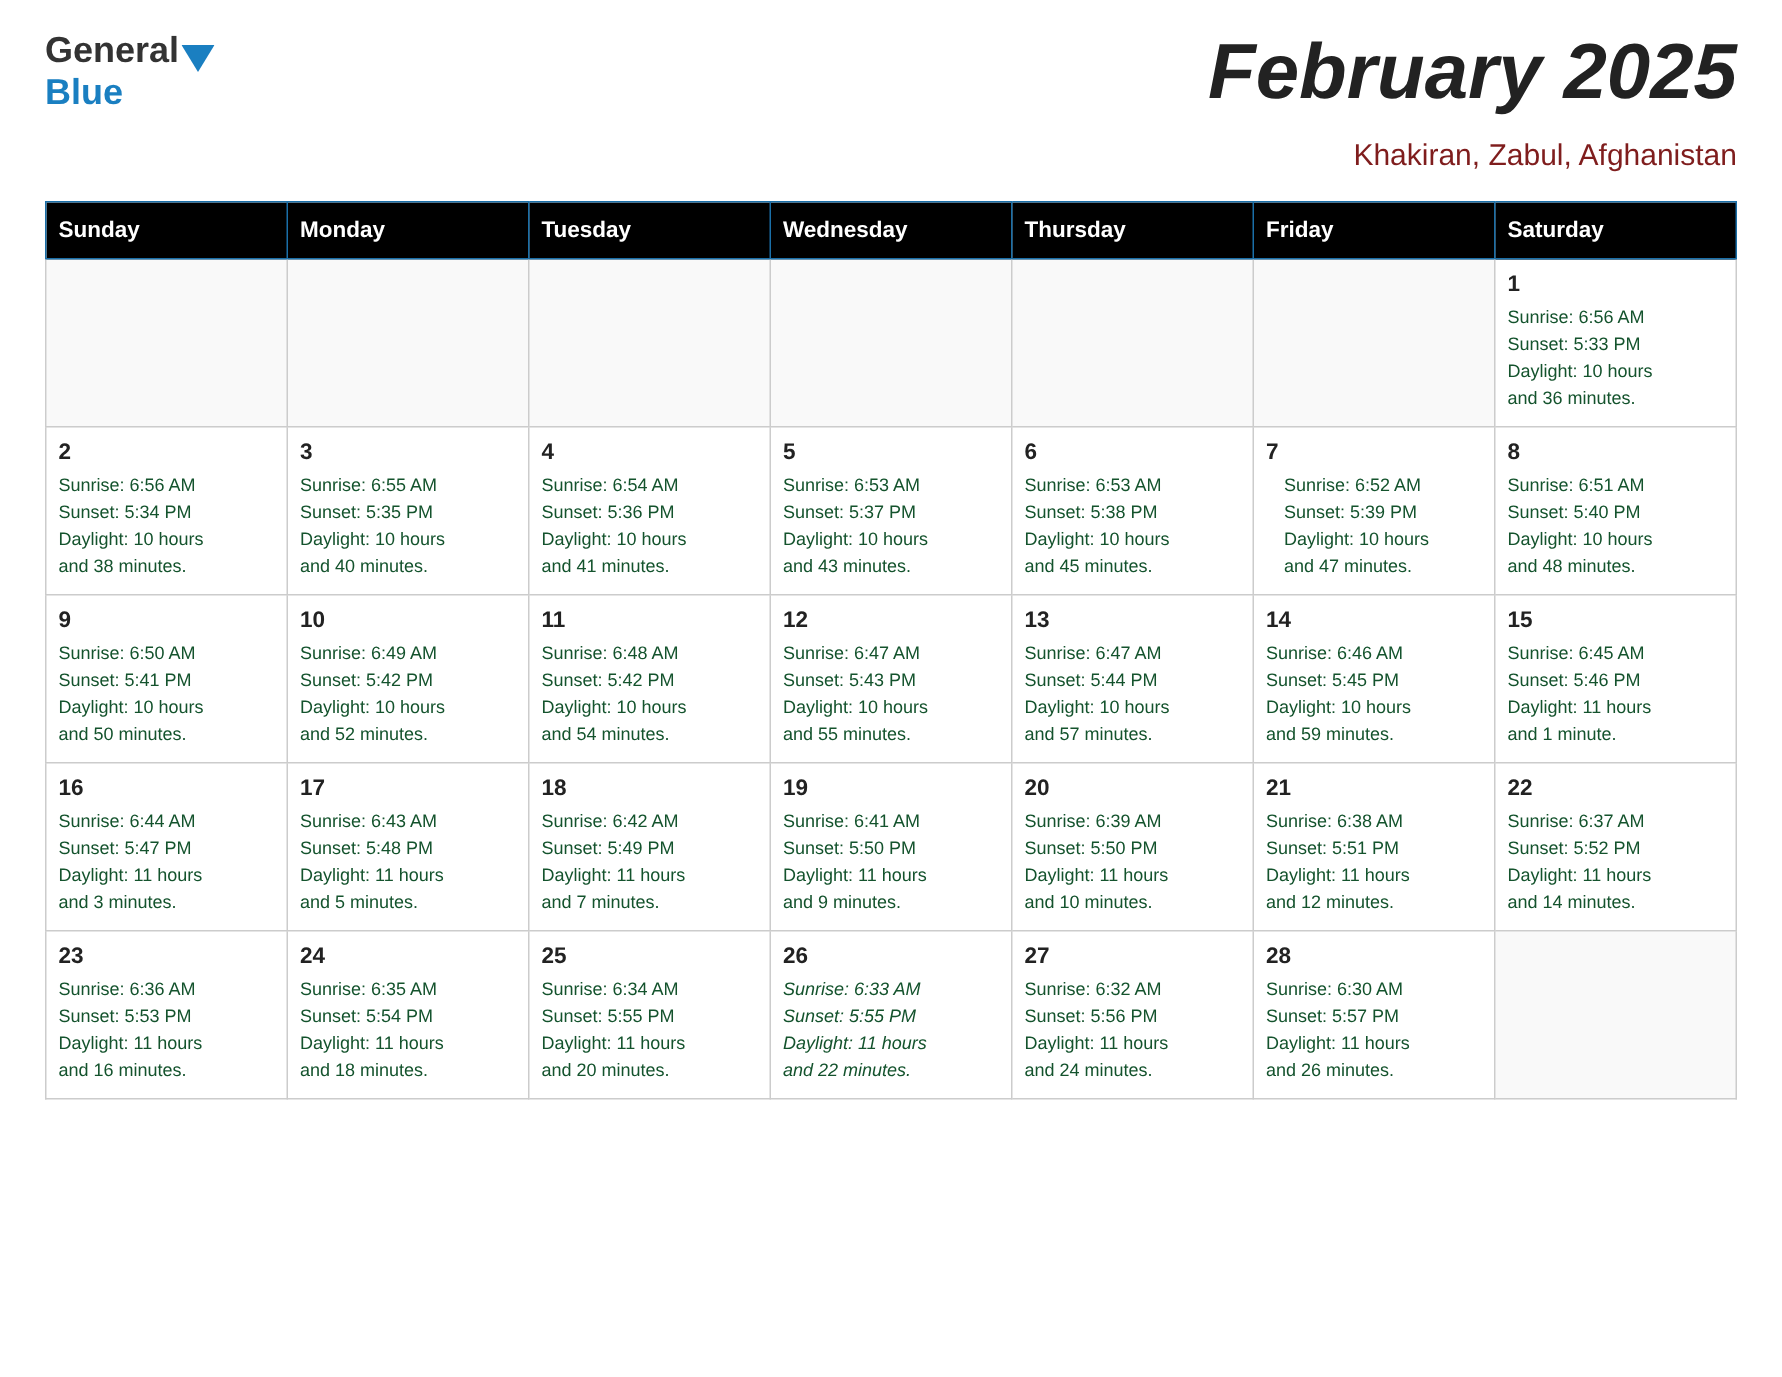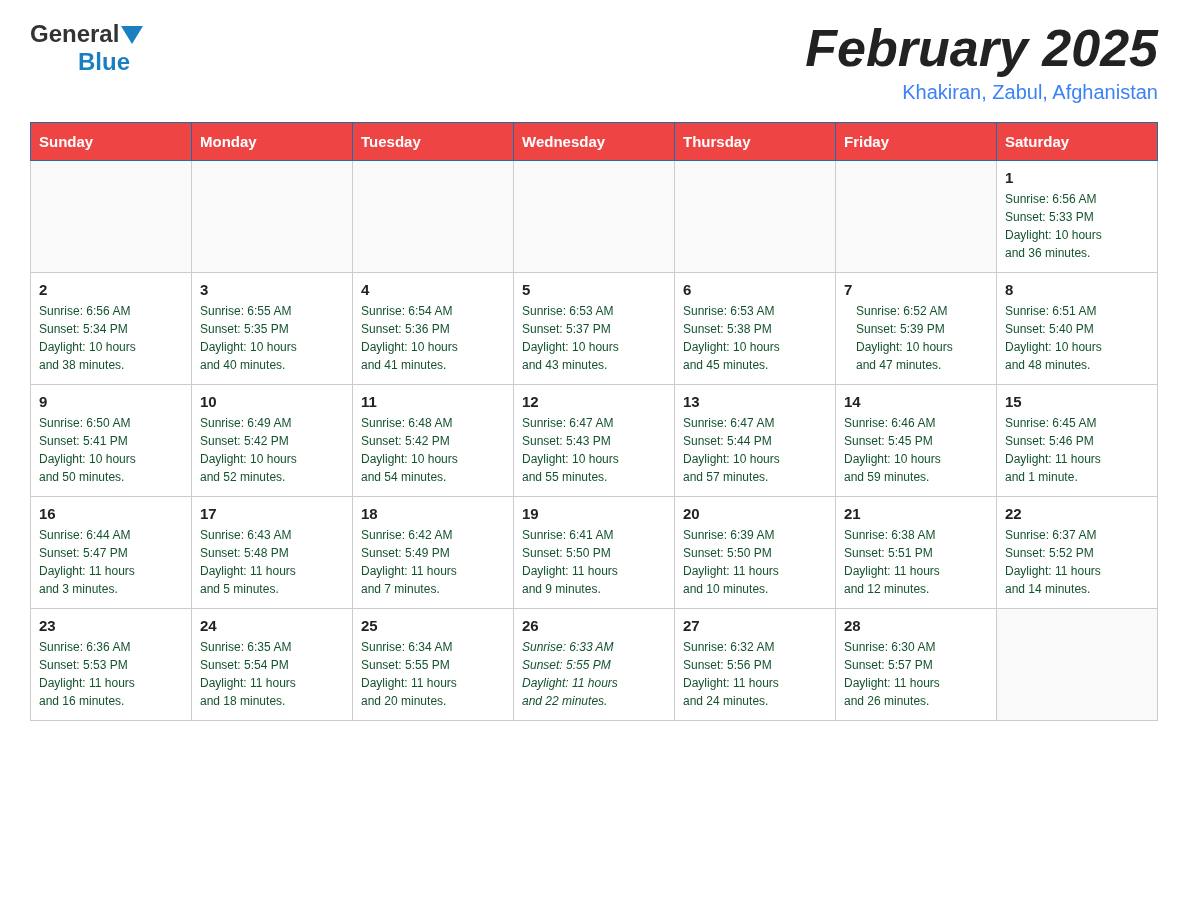--- a/index.html
+++ b/index.html
@@ -25,30 +25,30 @@
     }
     .calendar-title {
       font-size: 52px;
       font-weight: bold;
       color: #222;
       line-height: 1.1;
       font-style: italic;
     }
     .calendar-subtitle {
       font-size: 20px;
-      color: #3b82f6;
-      margin-top: 4px;
+      color: #7f1d1d;
+      margin-top: 16px;
     }
     .calendar {
       width: 100%;
       border-collapse: collapse;
       table-layout: fixed;
     }
     .calendar th {
-      background-color: #ef4444;
+      background-color: #000000;
       color: #fff;
       font-size: 15px;
       font-weight: bold;
       padding: 10px 8px;
       text-align: left;
       border: 1px solid #1a6fa8;
     }
     .calendar td {
       vertical-align: top;
       border: 1px solid #ccc;
@@ -67,32 +67,31 @@
       display: block;
       margin-bottom: 4px;
     }
     .day-info {
       font-size: 12px;
       color: #14532d;
       line-height: 1.5;
     }
     .logo-row {
       display: flex;
-      align-items: center;
+      align-items: flex-end;
     }
     .logo-general {
       font-size: 24px;
       font-weight: bold;
       color: #333;
     }
     .logo-blue {
       font-size: 24px;
       font-weight: bold;
       color: #1a7fc1;
-      margin-left: 48px;
     }
   </style>
 </head>
 <body>
 
 <div class="header">
   <div class="logo">
     <div class="logo-row">
       <span class="logo-general">General</span>
       <svg width="22" height="18" viewBox="0 0 22 18" style="margin-left:2px;margin-top:2px;">

